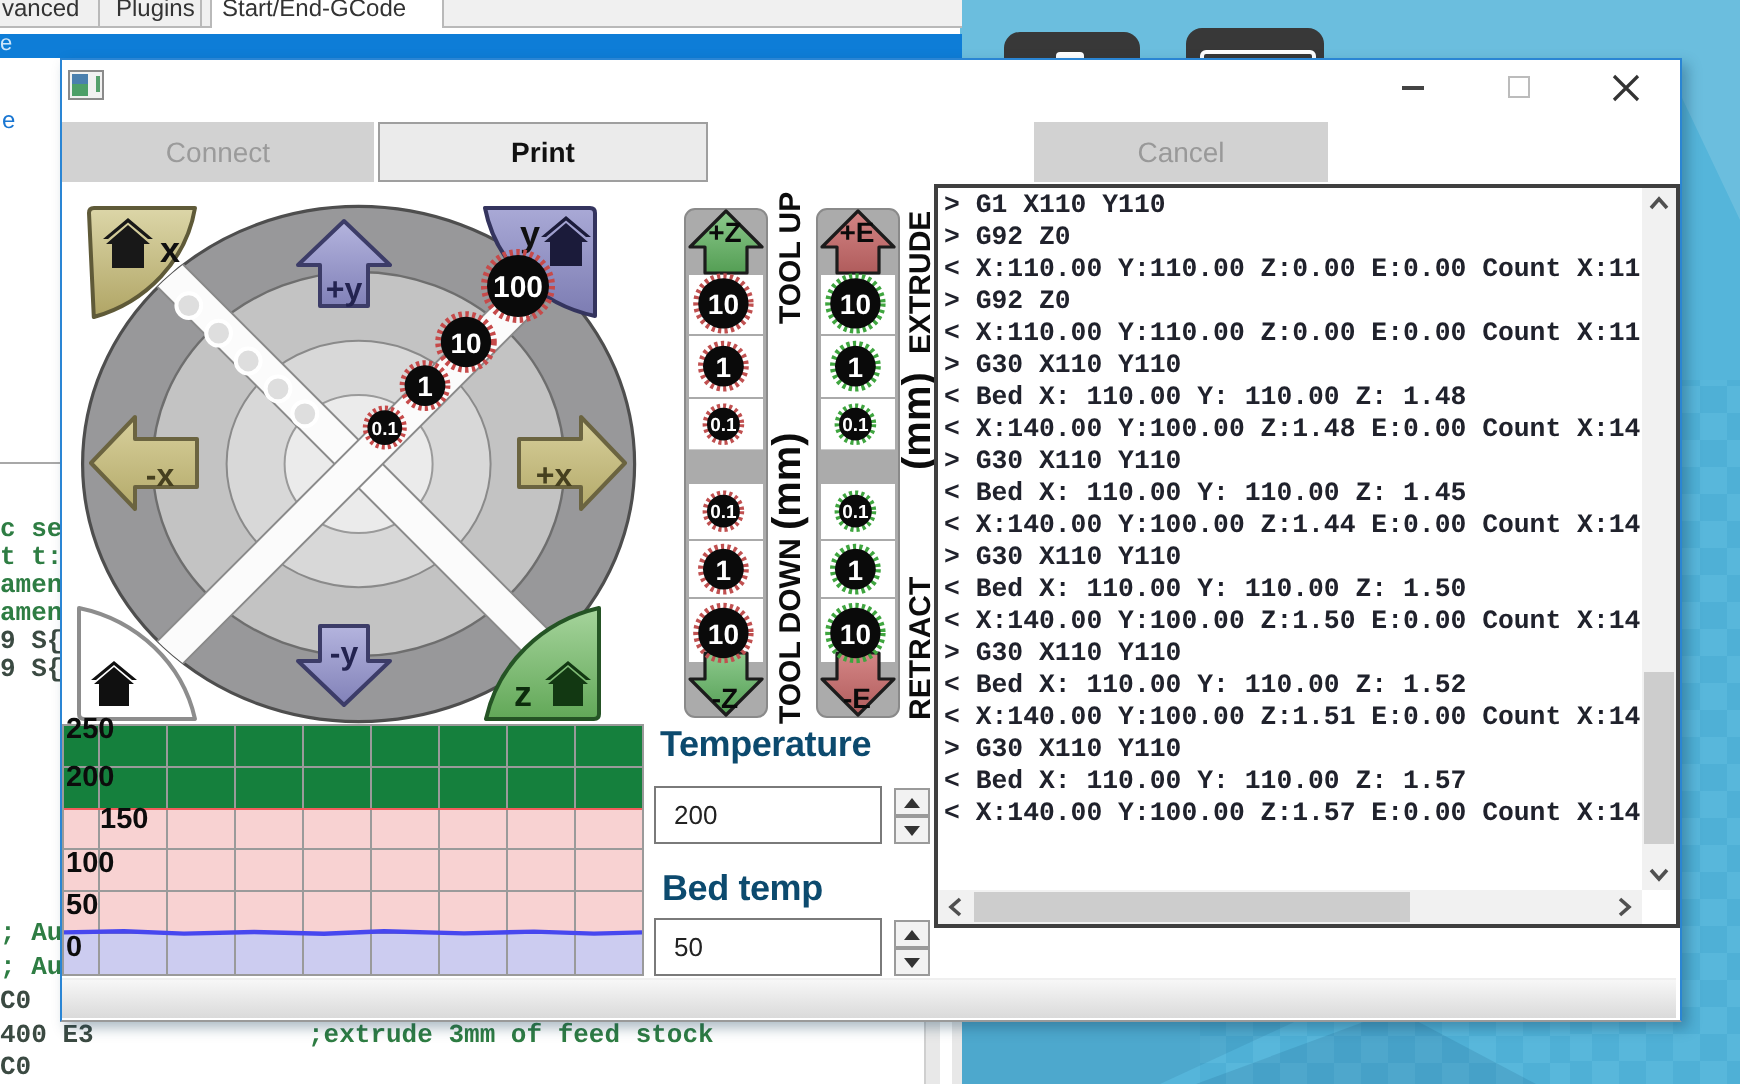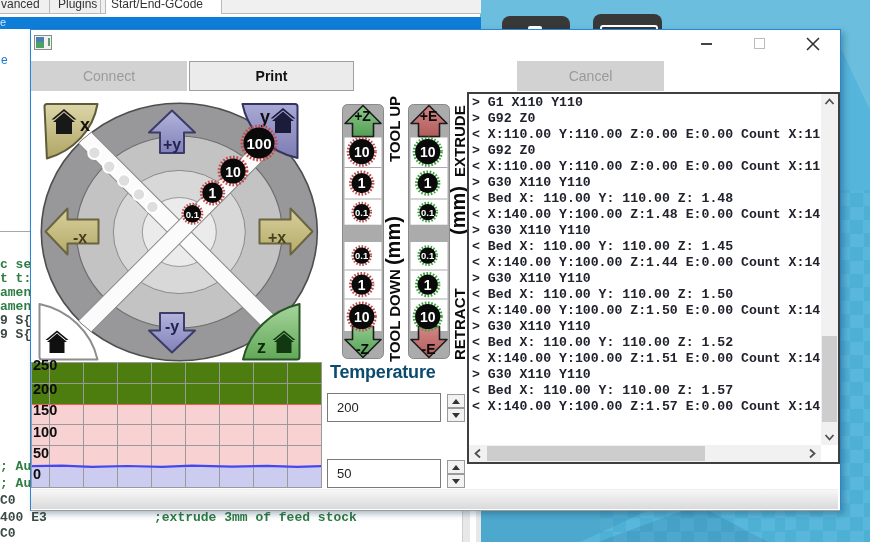--- a/index.html
+++ b/index.html
@@ -41,21 +41,21 @@
   #btn-cancel{left:486px;width:147px;background:#d2d2d2;color:#999;}
   
   .biglabel{font-weight:bold;font-size:18px;color:#0c4a6e;letter-spacing:-0.2px;}
   .tinput{width:103px;height:27px;border:1px solid #7a7a7a;background:#fff;font-size:13px;color:#222;
      padding-left:9px;line-height:27px;}
   .spin{width:16px;height:12px;background:#f2f2f2;border:1px solid #9a9a9a;position:absolute;}
   .spin:after{content:"";position:absolute;left:4px;border-left:4px solid transparent;border-right:4px solid transparent;}
   .spinup:after{top:4px;border-bottom:5px solid #333;}
   .spindn:after{top:4px;border-top:5px solid #333;}
   
-  #graph{left:0;top:332px;width:291px;height:126px;background:#4d7c0f;border:1px solid #9a9a9a;box-sizing:border-box;}
+  #graph{left:0;top:332px;width:291px;height:126px;background:#15803d;border:1px solid #9a9a9a;box-sizing:border-box;}
   .glabel{font-weight:bold;font-size:14.5px;color:#0c0c0c;left:1px;line-height:14.5px;}
   
   #log{left:436px;top:62px;width:373px;height:372px;border:2px solid #3f3f3f;background:#fff;box-sizing:border-box;}
   #logtext{left:3px;top:1px;font-family:"Liberation Mono", monospace;font-weight:bold;font-size:13.2px;line-height:16px;color:#20222c;white-space:pre;}
   #vsb{right:0;top:0;width:17px;height:351px;background:#f1f1f1;}
   #vthumb{left:1px;top:242px;width:15px;height:86px;background:#cdcdcd;}
   #hsb{left:0;bottom:0;width:352px;height:17px;background:#f1f1f1;}
   #hthumb{left:18px;top:1px;width:218px;height:15px;background:#cdcdcd;}
   #statusbar{left:0;top:459px;width:807px;height:19px;background:linear-gradient(#f7f7f7,#dadada);border-top:1px solid #efefef;}
   .chev{position:absolute;}
@@ -312,30 +312,31 @@
     <div class="abs" style="left:153px;top:0;width:1px;height:124px;background:#9a9a9a;"></div>
     <div class="abs" style="left:187px;top:0;width:1px;height:124px;background:#9a9a9a;"></div>
     <div class="abs" style="left:221px;top:0;width:1px;height:124px;background:#9a9a9a;"></div>
     <div class="abs" style="left:255px;top:0;width:1px;height:124px;background:#9a9a9a;"></div>
     <div class="abs" style="left:0;top:40.5px;width:289px;height:1.6px;background:#f25c5c;"></div>
     <svg class="abs" style="left:0;top:99px;" width="289" height="10" viewBox="0 0 289 10">
       <path d="M0 4.2 L30 3.6 L60 4.8 L95 4 L130 4.9 L160 3.6 L200 4.7 L235 3.8 L265 4.8 L289 4.2" fill="none" stroke="#4747ef" stroke-width="2.2"></path>
     </svg>
     <div class="abs glabel" style="top:-5px;">250</div>
     <div class="abs glabel" style="top:19px;">200</div>
-    <div class="abs glabel" style="top:40px;">150</div>
+    <div class="abs glabel" style="top:40px;padding-left:17px;">150</div>
     <div class="abs glabel" style="top:62px;">100</div>
     <div class="abs glabel" style="top:83px;">50</div>
     <div class="abs glabel" style="top:104px;">0</div>
   </div>
 
   <div class="abs biglabel" style="left:299px;top:332px;">Temperature</div>
   <div class="abs tinput" style="left:296px;top:363px;">200</div>
   <div class="abs spin spinup" style="left:416px;top:364px;"></div>
   <div class="abs spin spindn" style="left:416px;top:378px;"></div>
+  <div class="abs biglabel" style="left:300px;top:404px;">Bed temp</div>
   <div class="abs tinput" style="left:296px;top:429px;">50</div>
   <div class="abs spin spinup" style="left:416px;top:430px;"></div>
   <div class="abs spin spindn" style="left:416px;top:444px;"></div>
 
   <div class="abs" id="log">
     <div class="abs" id="logtext">&gt; G1 X110 Y110
 &gt; G92 Z0
 &lt; X:110.00 Y:110.00 Z:0.00 E:0.00 Count X:11
 &gt; G92 Z0
 &lt; X:110.00 Y:110.00 Z:0.00 E:0.00 Count X:11

